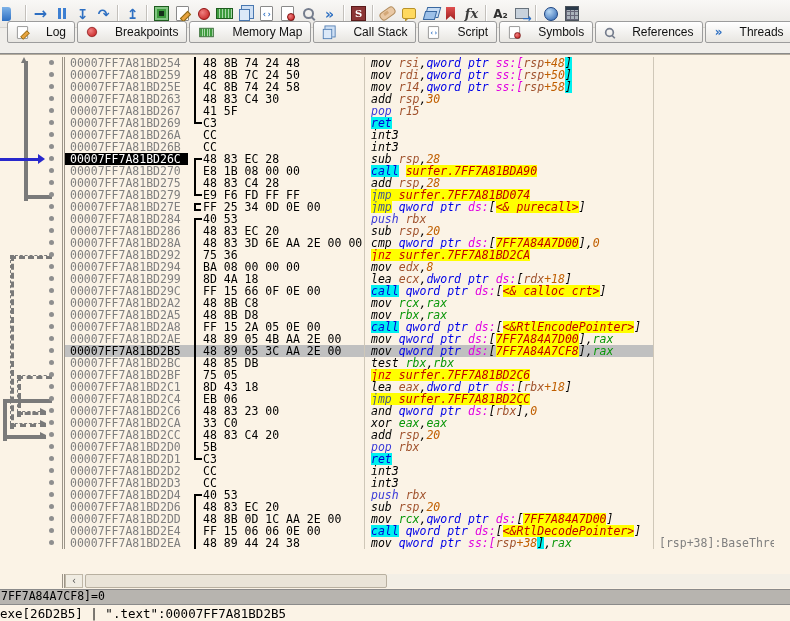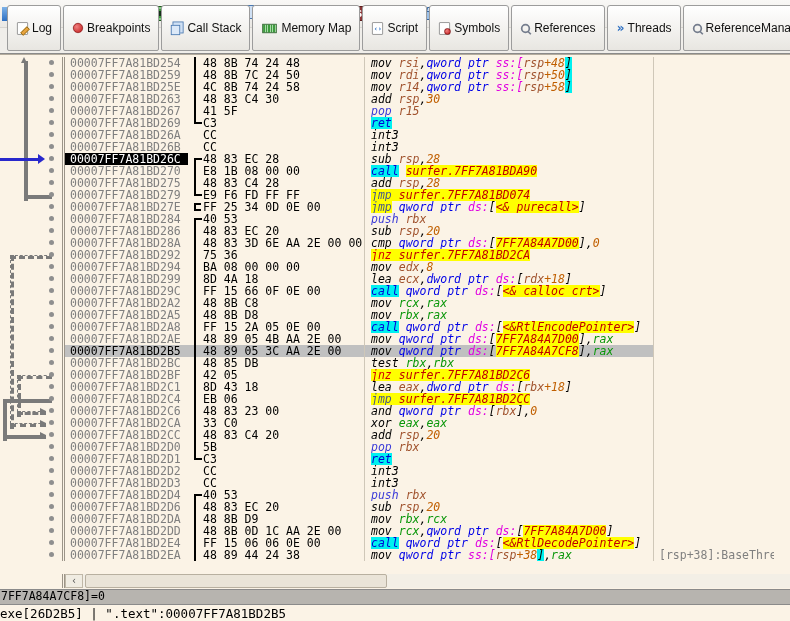--- a/index.html
+++ b/index.html
@@ -52,21 +52,21 @@
   .a-globe{width:12px;height:12px;border-radius:50%;border:1px solid #1a4280;
       background:radial-gradient(circle at 35% 30%,#b8d8f4,#2a62b0);}
   .a-globe::after{content:"";position:absolute;width:8px;height:2px;background:#8a5a2a;bottom:-3px;left:2px;}
   .a-calc{width:12px;height:13px;border:1px solid #4a525a;background:#aab2ba;
       background-image:linear-gradient(#2a3a4a 0 3px,rgba(0,0,0,0) 3px),
       repeating-linear-gradient(90deg,#667 0 1px,rgba(0,0,0,0) 1px 4px),
       repeating-linear-gradient(#667 0 1px,rgba(0,0,0,0) 1px 4px);}
   
   #tabbar{position:absolute;top:28px;left:0;right:0;height:25px;background:#f0eeea;
     border-bottom:1px solid #8a8a8a;display:flex;align-items:flex-end;padding-left:6px;}
-  .tab{height:20px;display:flex;align-items:center;gap:3px;padding:12px 8px;margin:0 1px 2px 1px;flex:none;
+  .tab{height:20px;display:flex;align-items:center;gap:17px;padding:0 8px;margin:0 1px 10px 1px;flex:none;
     background:linear-gradient(#ffffff,#e8e6e1);border:1px solid #9c9c9c;border-radius:3px 3px 2px 2px;
     font-size:12px;color:#111;white-space:nowrap;cursor:default;}
   .tab .art{transform:scale(.85);}
   
   #panel{position:absolute;top:54px;left:0;width:790px;height:520px;background:#fbf3e6;
     border-top:1px solid #b3ab9d;overflow:hidden;}
   #rows{position:absolute;top:2px;left:0;right:16px;}
   .row{display:flex;height:12px;line-height:12px;white-space:pre;
        font-family:"DejaVu Sans Mono",monospace;font-size:11.5px;}
   .c-gut{width:62px;flex:none;position:relative;border-right:3px double #9b9488;}
@@ -221,26 +221,26 @@
   <div id="tabbar">
       <div class="tab">
         <span class="art a-page p-pencil"></span>
         <span>Log</span>
       </div>
       <div class="tab">
         <span class="art a-dot"></span>
         <span>Breakpoints</span>
       </div>
       <div class="tab">
+        <span class="art a-ram"></span>
+        <span>Memory Map</span>
+      </div>
+      <div class="tab">
         <span class="art a-stack"></span>
         <span>Call Stack</span>
-      </div>
-      <div class="tab">
-        <span class="art a-ram"></span>
-        <span>Memory Map</span>
       </div>
       <div class="tab">
         <span class="art a-page p-code"></span>
         <span>Script</span>
       </div>
       <div class="tab">
         <span class="art a-page p-red"></span>
         <span>Symbols</span>
       </div>
       <div class="tab">
@@ -296,33 +296,32 @@
         <div class="row"><div class="c-gut"></div><div class="c-addr">00007FF7A81BD292</div><div class="c-brace b-v"></div><div class="c-bytes">75 36</div><div class="c-instr"><span class="t-jcc">jnz </span><span class="t-tgt">surfer.7FF7A81BD2CA</span></div><div class="c-com"></div></div>
         <div class="row"><div class="c-gut"></div><div class="c-addr">00007FF7A81BD294</div><div class="c-brace b-v"></div><div class="c-bytes">BA 08 00 00 00</div><div class="c-instr"><span class="t-mn">mov </span><span class="t-reg">edx</span><span class="t-pl">,</span><span class="t-num">8</span></div><div class="c-com"></div></div>
         <div class="row"><div class="c-gut"></div><div class="c-addr">00007FF7A81BD299</div><div class="c-brace b-v"></div><div class="c-bytes">8D 4A 18</div><div class="c-instr"><span class="t-mn">lea </span><span class="t-reg">ecx</span><span class="t-pl">,</span><span class="t-siz">dword ptr </span><span class="t-seg">ds:</span><span class="t-pl">[</span><span class="t-reg">rdx</span><span class="t-num">+18</span><span class="t-pl">]</span></div><div class="c-com"></div></div>
         <div class="row"><div class="c-gut"></div><div class="c-addr">00007FF7A81BD29C</div><div class="c-brace b-v"></div><div class="c-bytes">FF 15 66 0F 0E 00</div><div class="c-instr"><span class="t-call">call</span><span class="t-pl"> </span><span class="t-siz">qword ptr </span><span class="t-seg">ds:</span><span class="t-pl">[</span><span class="t-tgt">&lt;&amp;_calloc_crt&gt;</span><span class="t-pl">]</span></div><div class="c-com"></div></div>
         <div class="row"><div class="c-gut"></div><div class="c-addr">00007FF7A81BD2A2</div><div class="c-brace b-v"></div><div class="c-bytes">48 8B C8</div><div class="c-instr"><span class="t-mn">mov </span><span class="t-regg">rcx</span><span class="t-pl">,</span><span class="t-regg">rax</span></div><div class="c-com"></div></div>
         <div class="row"><div class="c-gut"></div><div class="c-addr">00007FF7A81BD2A5</div><div class="c-brace b-v"></div><div class="c-bytes">48 8B D8</div><div class="c-instr"><span class="t-mn">mov </span><span class="t-regg">rbx</span><span class="t-pl">,</span><span class="t-regg">rax</span></div><div class="c-com"></div></div>
         <div class="row"><div class="c-gut"></div><div class="c-addr">00007FF7A81BD2A8</div><div class="c-brace b-v"></div><div class="c-bytes">FF 15 2A 05 0E 00</div><div class="c-instr"><span class="t-call">call</span><span class="t-pl"> </span><span class="t-siz">qword ptr </span><span class="t-seg">ds:</span><span class="t-pl">[</span><span class="t-tgt">&lt;&amp;RtlEncodePointer&gt;</span><span class="t-pl">]</span></div><div class="c-com"></div></div>
         <div class="row"><div class="c-gut"></div><div class="c-addr">00007FF7A81BD2AE</div><div class="c-brace b-v"></div><div class="c-bytes">48 89 05 4B AA 2E 00</div><div class="c-instr"><span class="t-mn">mov </span><span class="t-siz">qword ptr </span><span class="t-seg">ds:</span><span class="t-pl">[</span><span class="t-tgt">7FF7A84A7D00</span><span class="t-pl">]</span><span class="t-pl">,</span><span class="t-regg">rax</span></div><div class="c-com"></div></div>
         <div class="row sel"><div class="c-gut"></div><div class="c-addr">00007FF7A81BD2B5</div><div class="c-brace b-v"></div><div class="c-bytes">48 89 05 3C AA 2E 00</div><div class="c-instr"><span class="t-mn">mov </span><span class="t-siz">qword ptr </span><span class="t-seg">ds:</span><span class="t-pl">[</span><span class="t-tgt">7FF7A84A7CF8</span><span class="t-pl">]</span><span class="t-pl">,</span><span class="t-regg">rax</span></div><div class="c-com"></div></div>
         <div class="row"><div class="c-gut"></div><div class="c-addr">00007FF7A81BD2BC</div><div class="c-brace b-v"></div><div class="c-bytes">48 85 DB</div><div class="c-instr"><span class="t-mn">test </span><span class="t-regg">rbx</span><span class="t-pl">,</span><span class="t-regg">rbx</span></div><div class="c-com"></div></div>
-        <div class="row"><div class="c-gut"></div><div class="c-addr">00007FF7A81BD2BF</div><div class="c-brace b-v"></div><div class="c-bytes">42 05</div><div class="c-instr"><span class="t-jcc">jnz </span><span class="t-tgt">surfer.7FF7A81BD2C6</span></div><div class="c-com"></div></div>
+        <div class="row"><div class="c-gut"></div><div class="c-addr">00007FF7A81BD2BF</div><div class="c-brace b-v"></div><div class="c-bytes">75 05</div><div class="c-instr"><span class="t-jcc">jnz </span><span class="t-tgt">surfer.7FF7A81BD2C6</span></div><div class="c-com"></div></div>
         <div class="row"><div class="c-gut"></div><div class="c-addr">00007FF7A81BD2C1</div><div class="c-brace b-v"></div><div class="c-bytes">8D 43 18</div><div class="c-instr"><span class="t-mn">lea </span><span class="t-reg">eax</span><span class="t-pl">,</span><span class="t-siz">dword ptr </span><span class="t-seg">ds:</span><span class="t-pl">[</span><span class="t-reg">rbx</span><span class="t-num">+18</span><span class="t-pl">]</span></div><div class="c-com"></div></div>
         <div class="row"><div class="c-gut"></div><div class="c-addr">00007FF7A81BD2C4</div><div class="c-brace b-v"></div><div class="c-bytes">EB 06</div><div class="c-instr"><span class="t-jmp">jmp </span><span class="t-tgt">surfer.7FF7A81BD2CC</span></div><div class="c-com"></div></div>
         <div class="row"><div class="c-gut"></div><div class="c-addr">00007FF7A81BD2C6</div><div class="c-brace b-v"></div><div class="c-bytes">48 83 23 00</div><div class="c-instr"><span class="t-mn">and </span><span class="t-siz">qword ptr </span><span class="t-seg">ds:</span><span class="t-pl">[</span><span class="t-reg">rbx</span><span class="t-pl">]</span><span class="t-pl">,</span><span class="t-num">0</span></div><div class="c-com"></div></div>
         <div class="row"><div class="c-gut"></div><div class="c-addr">00007FF7A81BD2CA</div><div class="c-brace b-v"></div><div class="c-bytes">33 C0</div><div class="c-instr"><span class="t-mn">xor </span><span class="t-regg">eax</span><span class="t-pl">,</span><span class="t-regg">eax</span></div><div class="c-com"></div></div>
         <div class="row"><div class="c-gut"></div><div class="c-addr">00007FF7A81BD2CC</div><div class="c-brace b-v"></div><div class="c-bytes">48 83 C4 20</div><div class="c-instr"><span class="t-mn">add </span><span class="t-reg">rsp</span><span class="t-pl">,</span><span class="t-num">20</span></div><div class="c-com"></div></div>
         <div class="row"><div class="c-gut"></div><div class="c-addr">00007FF7A81BD2D0</div><div class="c-brace b-v"></div><div class="c-bytes">5B</div><div class="c-instr"><span class="t-mnb">pop </span><span class="t-reg">rbx</span></div><div class="c-com"></div></div>
         <div class="row"><div class="c-gut"></div><div class="c-addr">00007FF7A81BD2D1</div><div class="c-brace b-bot"></div><div class="c-bytes">C3</div><div class="c-instr"><span class="t-ret">ret</span></div><div class="c-com"></div></div>
         <div class="row"><div class="c-gut"></div><div class="c-addr">00007FF7A81BD2D2</div><div class="c-brace"></div><div class="c-bytes">CC</div><div class="c-instr"><span class="t-mn">int3</span></div><div class="c-com"></div></div>
         <div class="row"><div class="c-gut"></div><div class="c-addr">00007FF7A81BD2D3</div><div class="c-brace"></div><div class="c-bytes">CC</div><div class="c-instr"><span class="t-mn">int3</span></div><div class="c-com"></div></div>
         <div class="row"><div class="c-gut"></div><div class="c-addr">00007FF7A81BD2D4</div><div class="c-brace b-top"></div><div class="c-bytes">40 53</div><div class="c-instr"><span class="t-mnb">push </span><span class="t-reg">rbx</span></div><div class="c-com"></div></div>
         <div class="row"><div class="c-gut"></div><div class="c-addr">00007FF7A81BD2D6</div><div class="c-brace b-v"></div><div class="c-bytes">48 83 EC 20</div><div class="c-instr"><span class="t-mn">sub </span><span class="t-reg">rsp</span><span class="t-pl">,</span><span class="t-num">20</span></div><div class="c-com"></div></div>
-        <div class="row"><div class="c-gut"></div><div class="c-addr">00007FF7A81BD2DA</div><div class="c-brace b-v"></div><div class="c-bytes">48 8B D9</div><div class="c-instr"><span class="t-mn">mov </span><span class="t-regg">rbx</span><span class="t-pl">,</span><span class="t-regg">rcx</span></div><div class="c-com"></div></div>
         <div class="row"><div class="c-gut"></div><div class="c-addr">00007FF7A81BD2DD</div><div class="c-brace b-v"></div><div class="c-bytes">48 8B 0D 1C AA 2E 00</div><div class="c-instr"><span class="t-mn">mov </span><span class="t-regg">rcx</span><span class="t-pl">,</span><span class="t-siz">qword ptr </span><span class="t-seg">ds:</span><span class="t-pl">[</span><span class="t-tgt">7FF7A84A7D00</span><span class="t-pl">]</span></div><div class="c-com"></div></div>
         <div class="row"><div class="c-gut"></div><div class="c-addr">00007FF7A81BD2E4</div><div class="c-brace b-v"></div><div class="c-bytes">FF 15 06 06 0E 00</div><div class="c-instr"><span class="t-call">call</span><span class="t-pl"> </span><span class="t-siz">qword ptr </span><span class="t-seg">ds:</span><span class="t-pl">[</span><span class="t-tgt">&lt;&amp;RtlDecodePointer&gt;</span><span class="t-pl">]</span></div><div class="c-com"></div></div>
         <div class="row"><div class="c-gut"></div><div class="c-addr">00007FF7A81BD2EA</div><div class="c-brace b-v"></div><div class="c-bytes">48 89 44 24 38</div><div class="c-instr"><span class="t-mn">mov </span><span class="t-siz">qword ptr </span><span class="t-seg">ss:</span><span class="t-sbr">[</span><span class="t-reg">rsp</span><span class="t-num">+38</span><span class="t-stk">]</span><span class="t-pl">,</span><span class="t-regg">rax</span></div><div class="c-com">[rsp+38]:BaseThreadIn</div></div>
       </div>
   </div>
   <div id="hscroll">
     <div class="hs-gap"></div>
     <div class="hs-btn">‹</div>
     <div class="hs-track">
       <div class="hs-thumb"></div>

